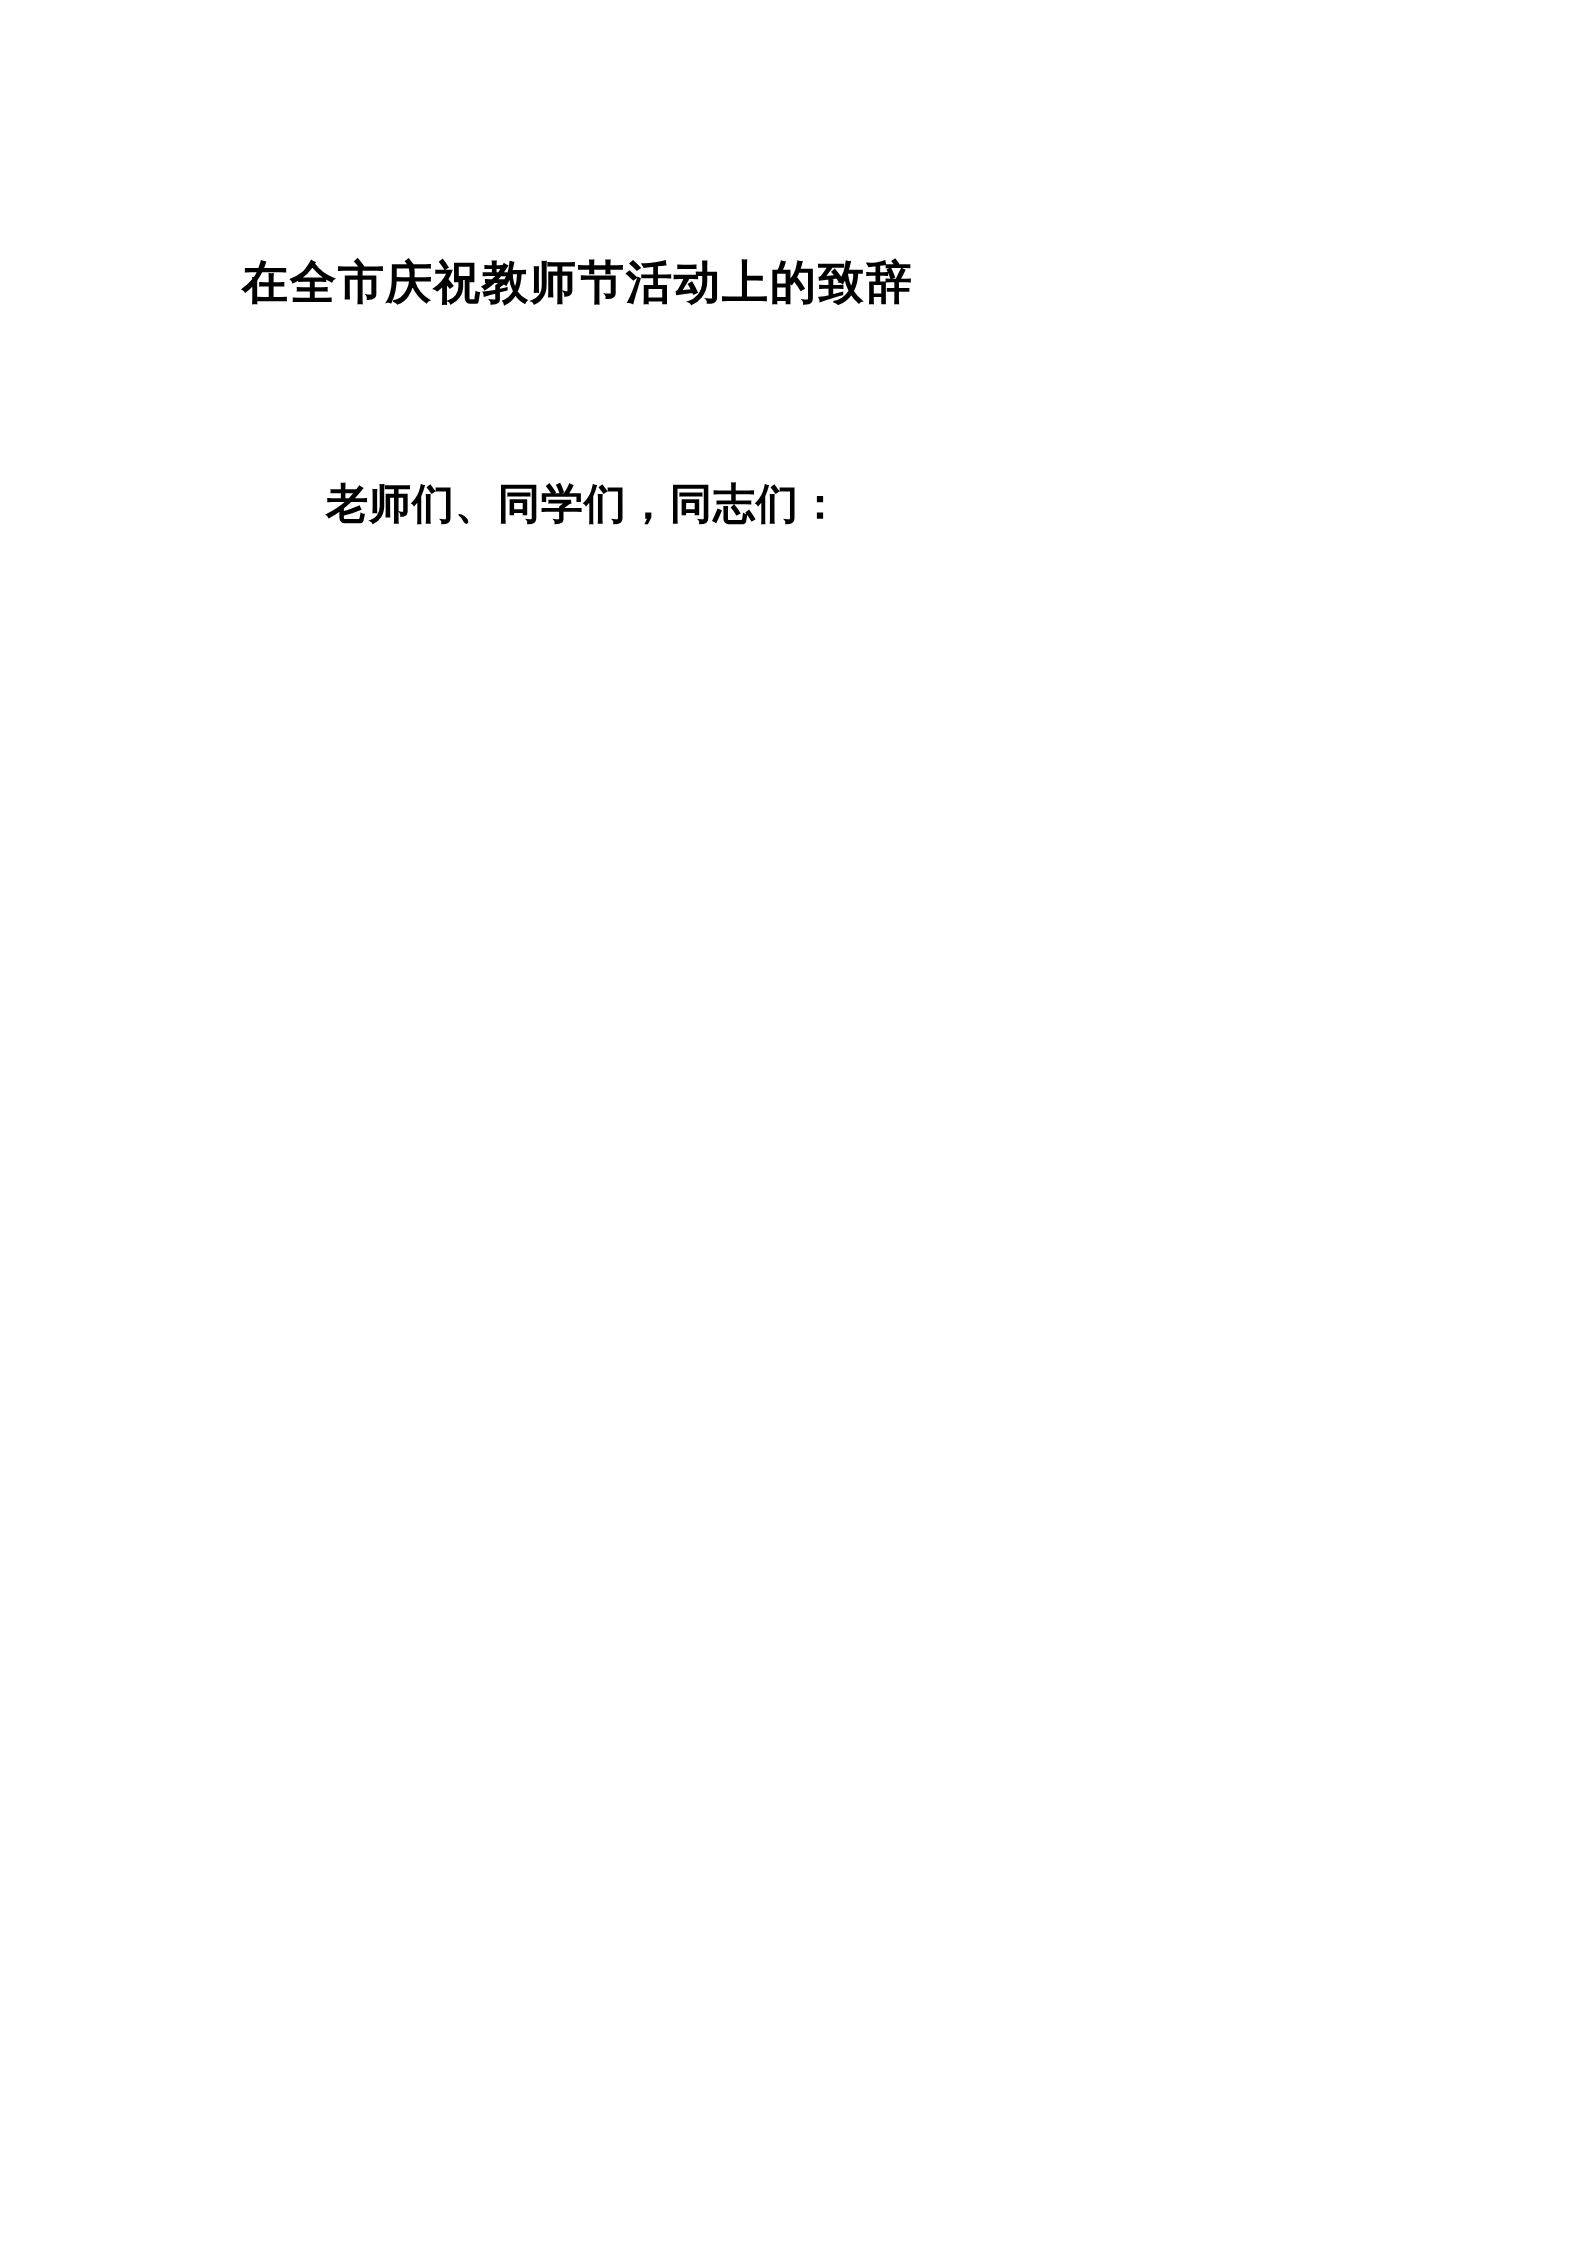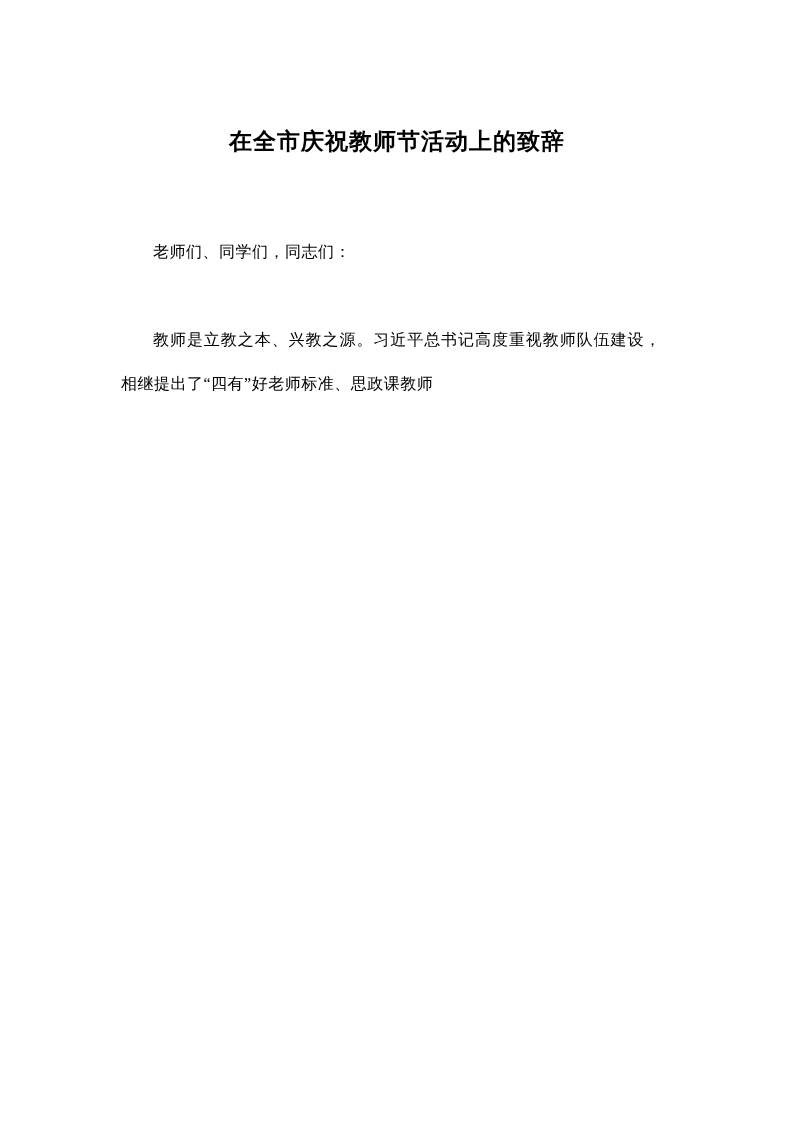--- a/index.html
+++ b/index.html
@@ -16,38 +16,38 @@
     overflow: hidden;
     font-family: "Liberation Serif", "DejaVu Serif", serif;
     color: #000000;
     box-sizing: border-box;
     padding: 126px 120px 0 121px;
   }
   .doc-title {
     margin: 0 0 72px 0;
     font-size: 23px;
     font-weight: bold;
-    text-align: center;
+    text-align: left;
     line-height: 32px;
     letter-spacing: 1px;
   }
   .doc-paragraph {
     margin: 0 12px 44px 0;
-    font-size: 16px;
+    font-size: 21px;
     line-height: 44px;
     text-align: justify;
     text-justify: inter-ideograph;
     text-indent: 2em;
     letter-spacing: 0.5px;
+    font-weight: bold;
   }
 </style>
 </head>
 <body>
 
 <div class="page">
   <h1 class="doc-title">在全市庆祝教师节活动上的致辞</h1>
 
   <p class="doc-paragraph">老师们、同学们，同志们：</p>
 
 
 
-  <p class="doc-paragraph">教师是立教之本、兴教之源。习近平总书记高度重视教师队伍建设，相继提出了“四有”好老师标准、思政课教师</p>
 </div>
 
 </body></html>

